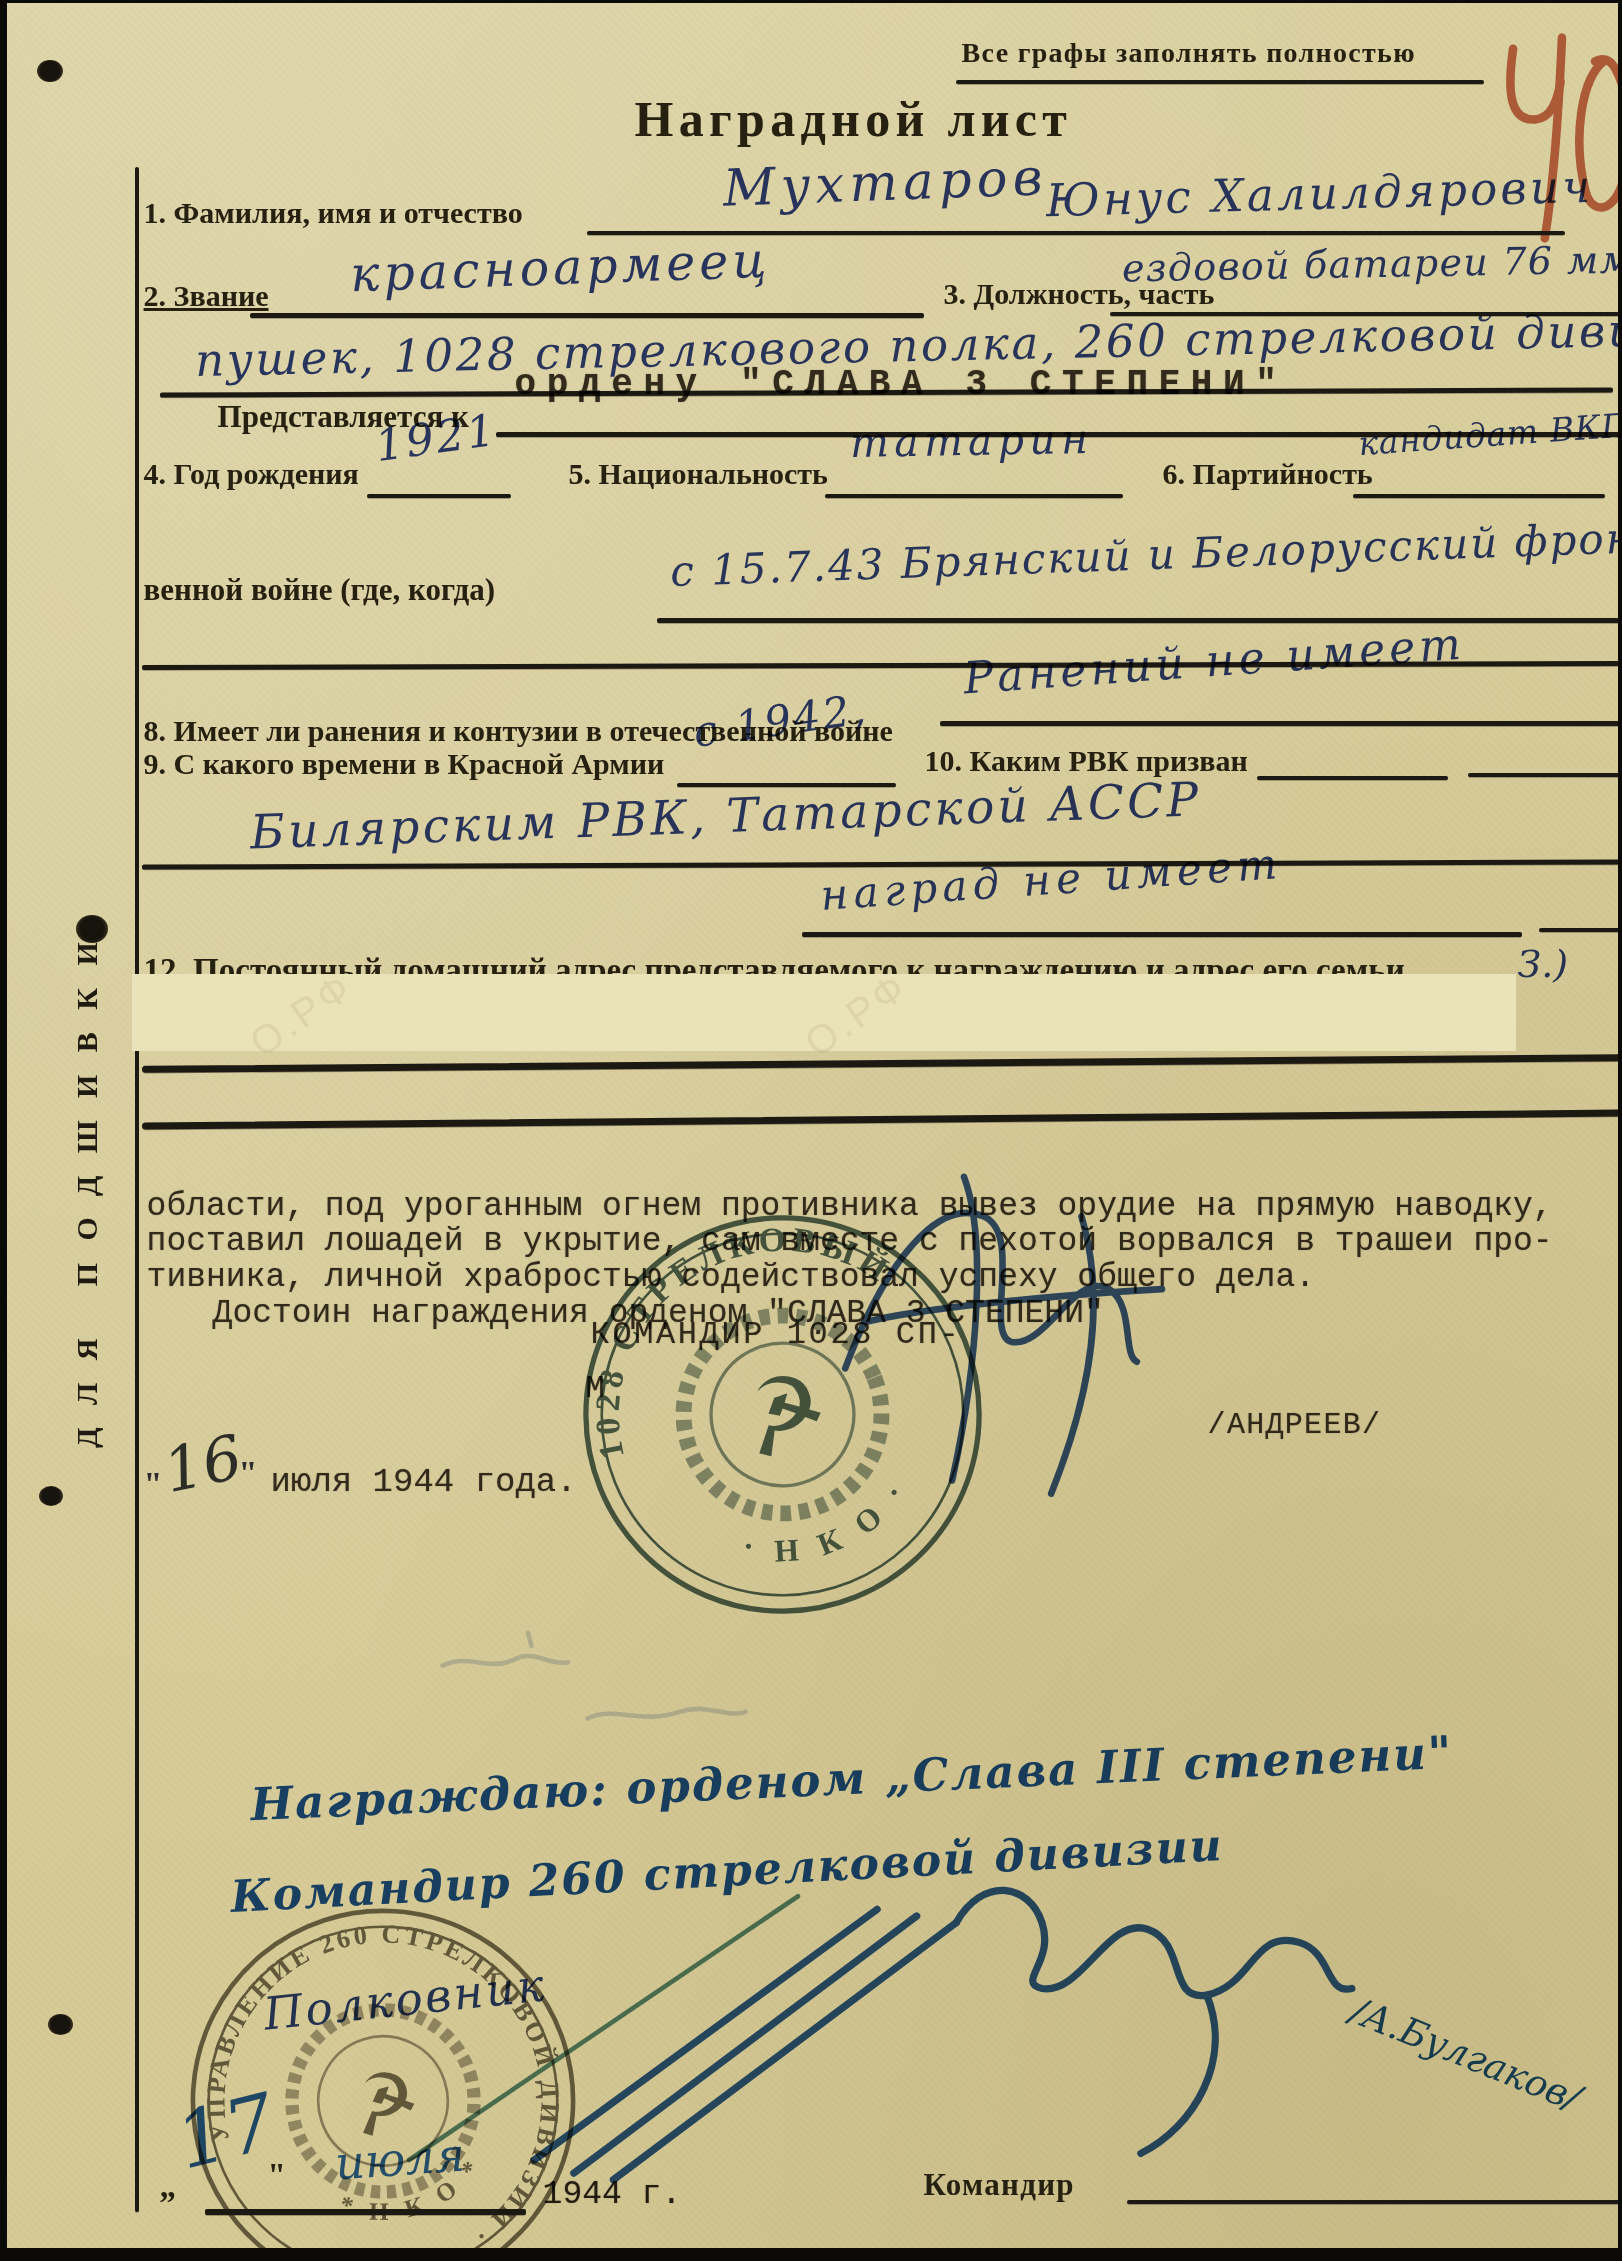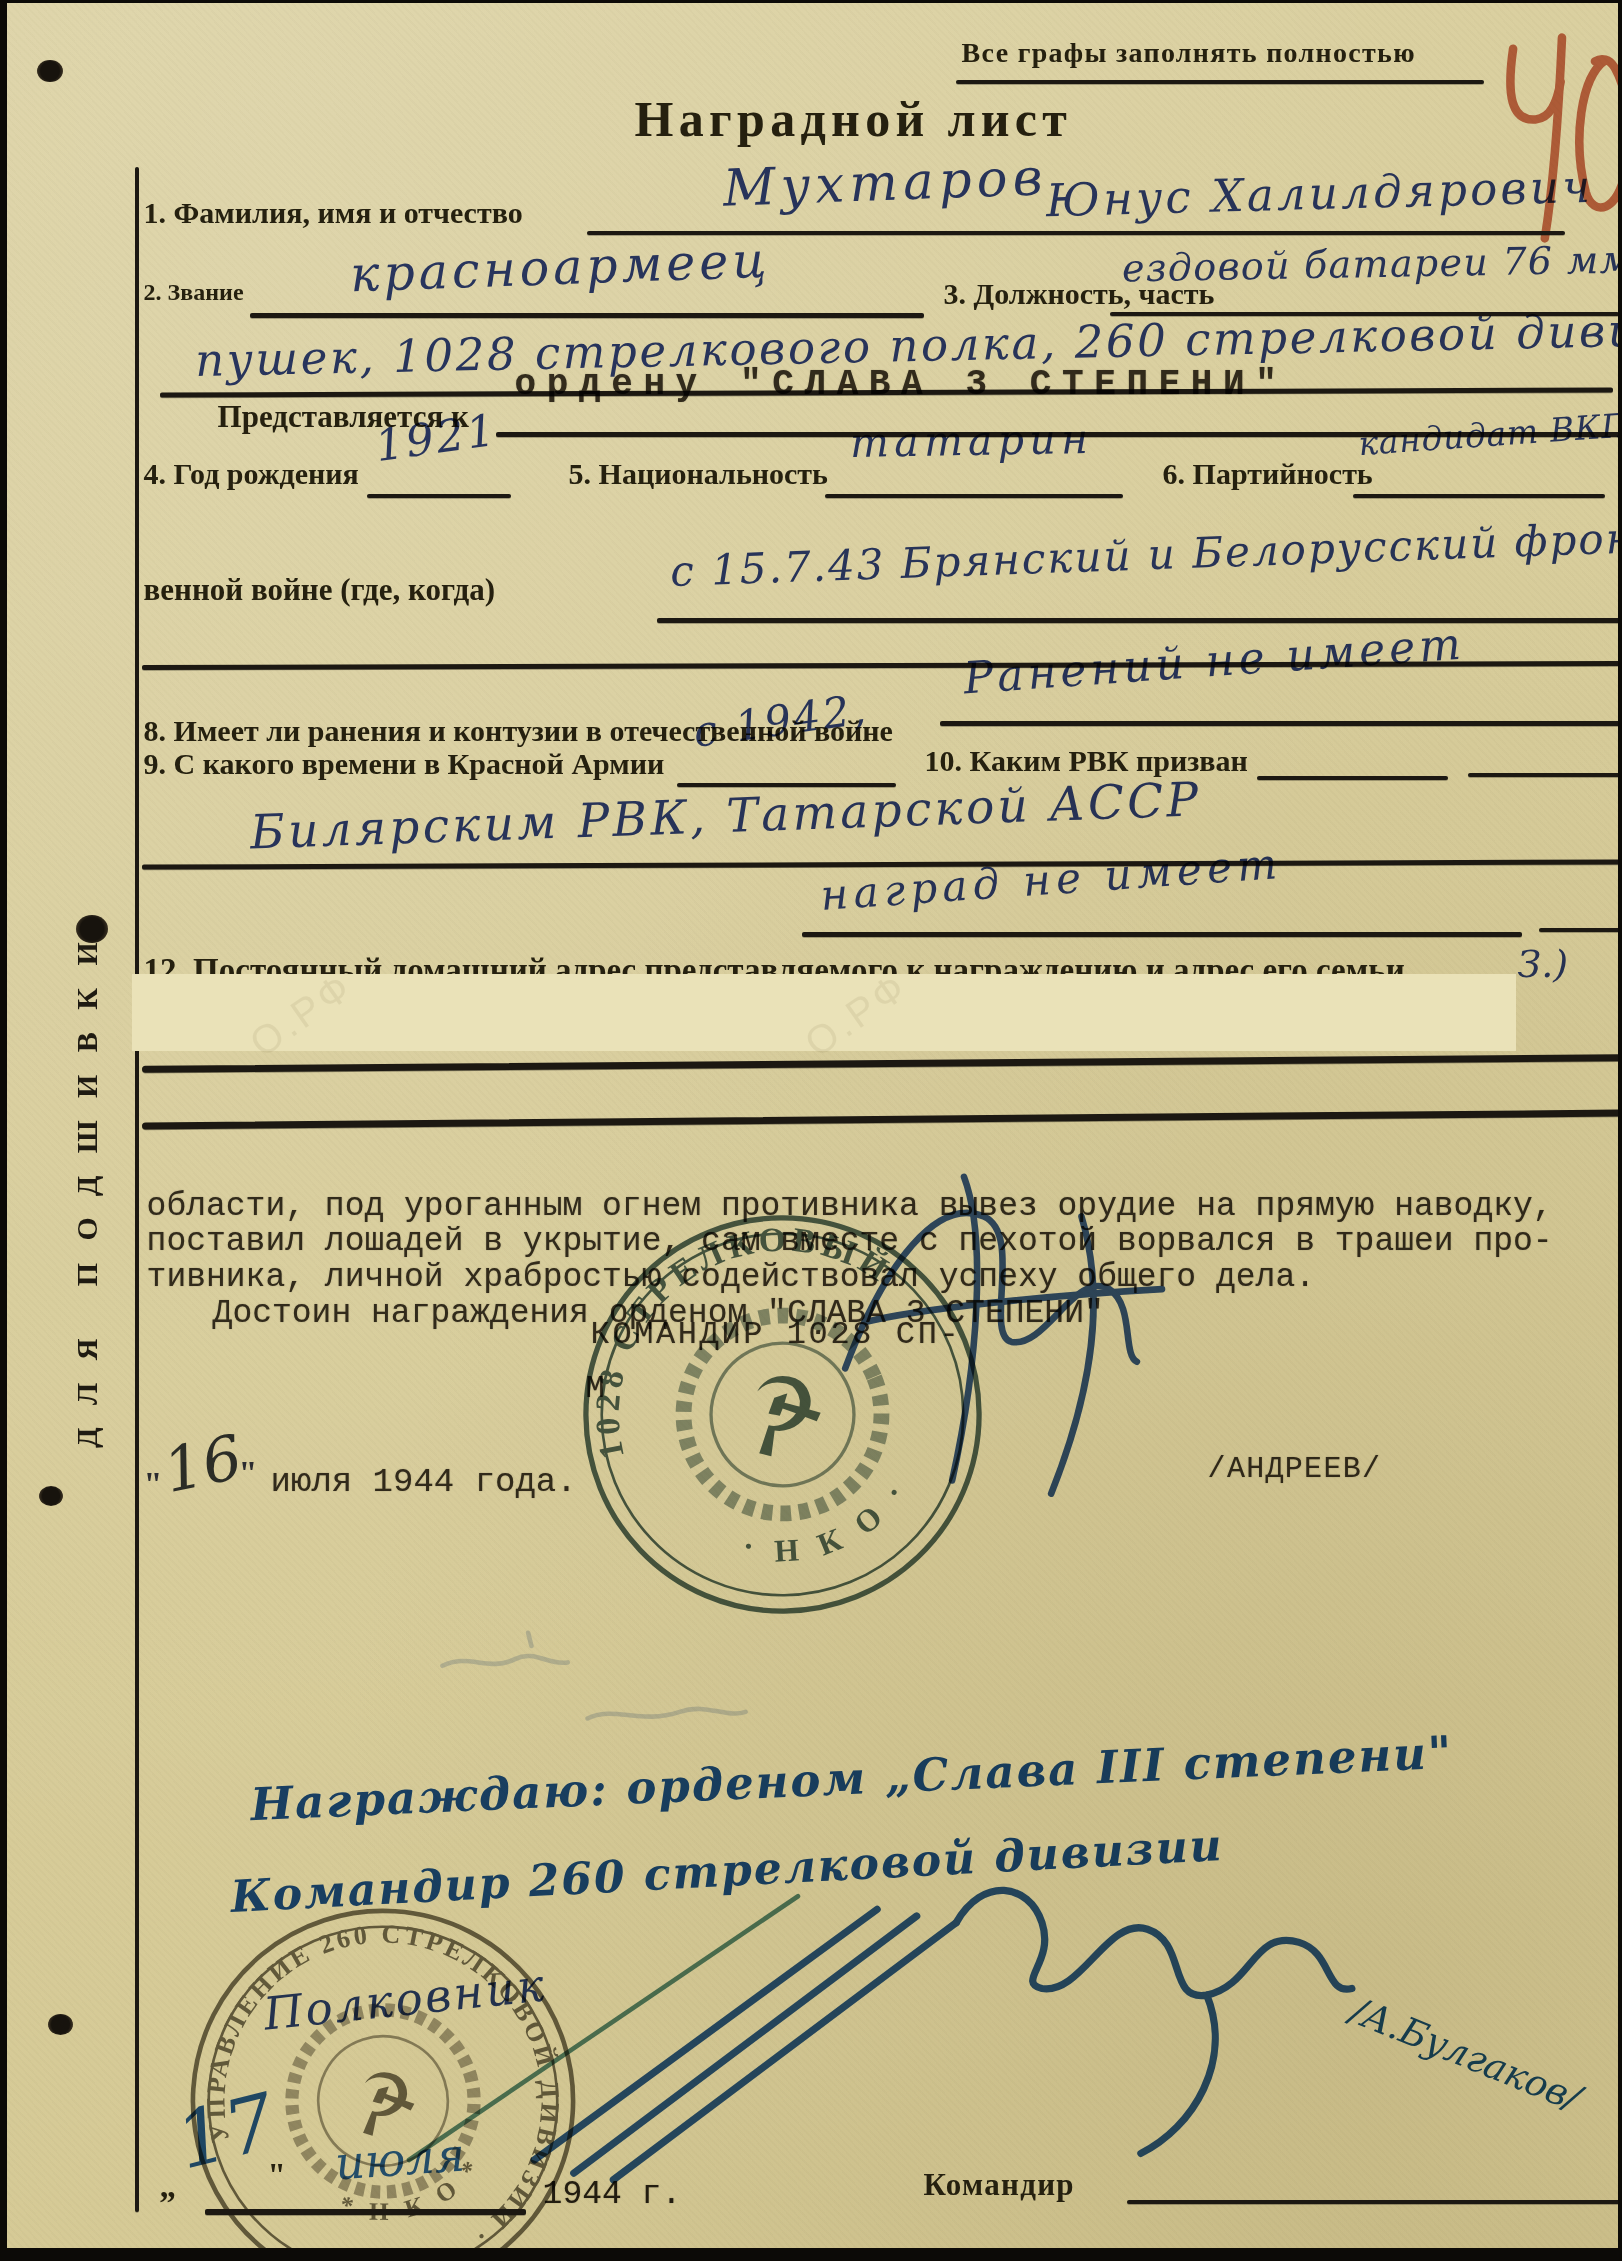--- a/index.html
+++ b/index.html
@@ -49,21 +49,21 @@
   <div class="hole" style="left:32px;top:1483px;width:24px;height:20px;"></div>
   <div class="hole" style="left:41px;top:2011px;width:25px;height:21px;"></div>
 
   <div class="rule" style="left:128px;top:164px;width:4px;height:2045px;"></div>
 
   <div class="lbl" style="left:137px;top:193px;font-size:30px;">1. Фамилия, имя и отчество</div>
   <div class="hand" style="left:716px;top:150px;font-size:51px;letter-spacing:5.3px;transform:rotate(-2deg);">Мухтаров</div>
   <div class="hand" style="left:1039px;top:164px;font-size:45px;letter-spacing:3.3px;transform:rotate(-1.5deg);">Юнус Халилдярович</div>
   <div class="rule" style="left:580px;top:228px;width:978px;height:4.6px;"></div>
 
-  <div class="lbl" style="left:137px;top:276px;font-size:24px;">2. Звание</div>
+  <div class="lbl" style="left:137px;top:276px;font-size:30px;text-decoration:underline;">2. Звание</div>
   <div class="hand" style="left:343px;top:236px;font-size:49px;letter-spacing:4px;transform:rotate(-2deg);">красноармеец</div>
   <div class="rule" style="left:243px;top:310px;width:674px;height:5.3px;"></div>
   <div class="lbl" style="left:937px;top:274px;font-size:30px;">3. Должность, часть</div>
   <div class="hand" style="left:1115px;top:239px;font-size:38px;letter-spacing:1.3px;transform:rotate(-1deg);">ездовой батареи 76 мм</div>
   <div class="rule" style="left:1103px;top:309px;width:509px;height:4.6px;"></div>
 
   <div class="hand" style="left:188px;top:315px;font-size:45px;letter-spacing:2.6px;transform:rotate(-1.2deg);">пушек, 1028 стрелкового полка, 260 стрелковой дивизии</div>
   <div class="rule" style="left:153px;top:387px;width:1453px;height:5.3px;transform:rotate(-0.2deg);"></div>
 
   <div class="lbl" style="left:211px;top:396px;font-size:31px;">Представляется к</div>
@@ -111,21 +111,21 @@
   <div class="rule" style="left:135px;top:1057px;width:1481px;height:7.3px;transform:rotate(-0.45deg);border-radius:4px;"></div>
   <div class="rule" style="left:135px;top:1113px;width:1481px;height:7.3px;transform:rotate(-0.5deg);border-radius:4px;"></div>
 
   <div class="type" style="left:140px;top:1185px;font-size:33px;">области, под уроганным огнем противника вывез орудие на прямую наводку,</div>
   <div class="type" style="left:140px;top:1220px;font-size:33px;">поставил лошадей в укрытие, сам вместе с пехотой ворвался в трашеи про-</div>
   <div class="type" style="left:140px;top:1256px;font-size:33px;">тивника, личной храбростью содействовал успеху общего дела.</div>
   <div class="type" style="left:206px;top:1292px;font-size:33px;">Достоин награждения орденом "СЛАВА 3 СТЕПЕНИ"</div>
 
   <div class="type" style="left:584px;top:1313px;font-size:32px;letter-spacing:2.6px;">КОМАНДИР 1028 СП-</div>
   <div class="type" style="left:579px;top:1367px;font-size:32px;">М</div>
-  <div class="type" style="left:1201px;top:1405px;font-size:30px;letter-spacing:1.3px;margin-top:44px;">/АНДРЕЕВ/</div>
+  <div class="type" style="left:1201px;top:1405px;font-size:30px;letter-spacing:1.3px;">/АНДРЕЕВ/</div>
 
   <svg style="left:571px;top:1207px;width:409px;height:409px;" viewBox="0 0 620 620">
     <g transform="rotate(-22 310 310)" fill="none" stroke="#2c4743" opacity="0.82">
       <circle cx="310" cy="310" r="298" stroke-width="8"></circle>
       <circle cx="310" cy="310" r="274" stroke-width="4"></circle>
       <circle cx="310" cy="310" r="150" stroke-width="24" stroke-dasharray="16 12" opacity="0.6"></circle>
       <circle cx="310" cy="310" r="108" stroke-width="5" opacity="0.7"></circle>
       <defs>
         <path id="s1top" d="M 62,310 A 248,248 0 1 1 558,310"></path>
         <path id="s1bot" d="M 88,310 A 222,222 0 0 0 532,310"></path>

